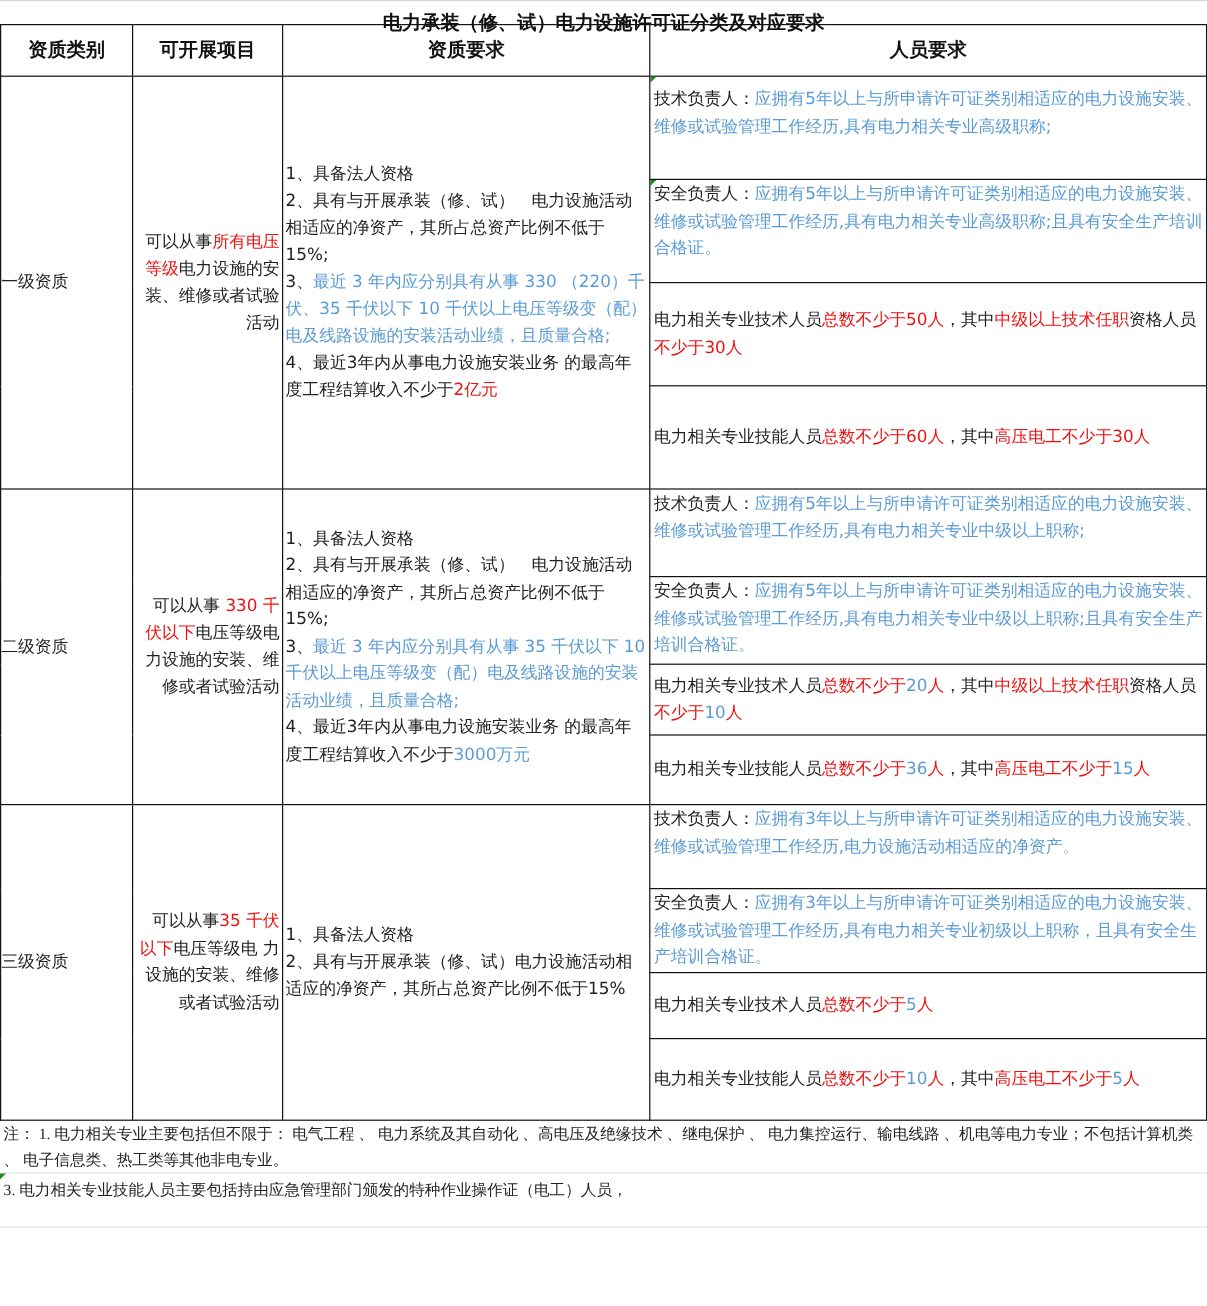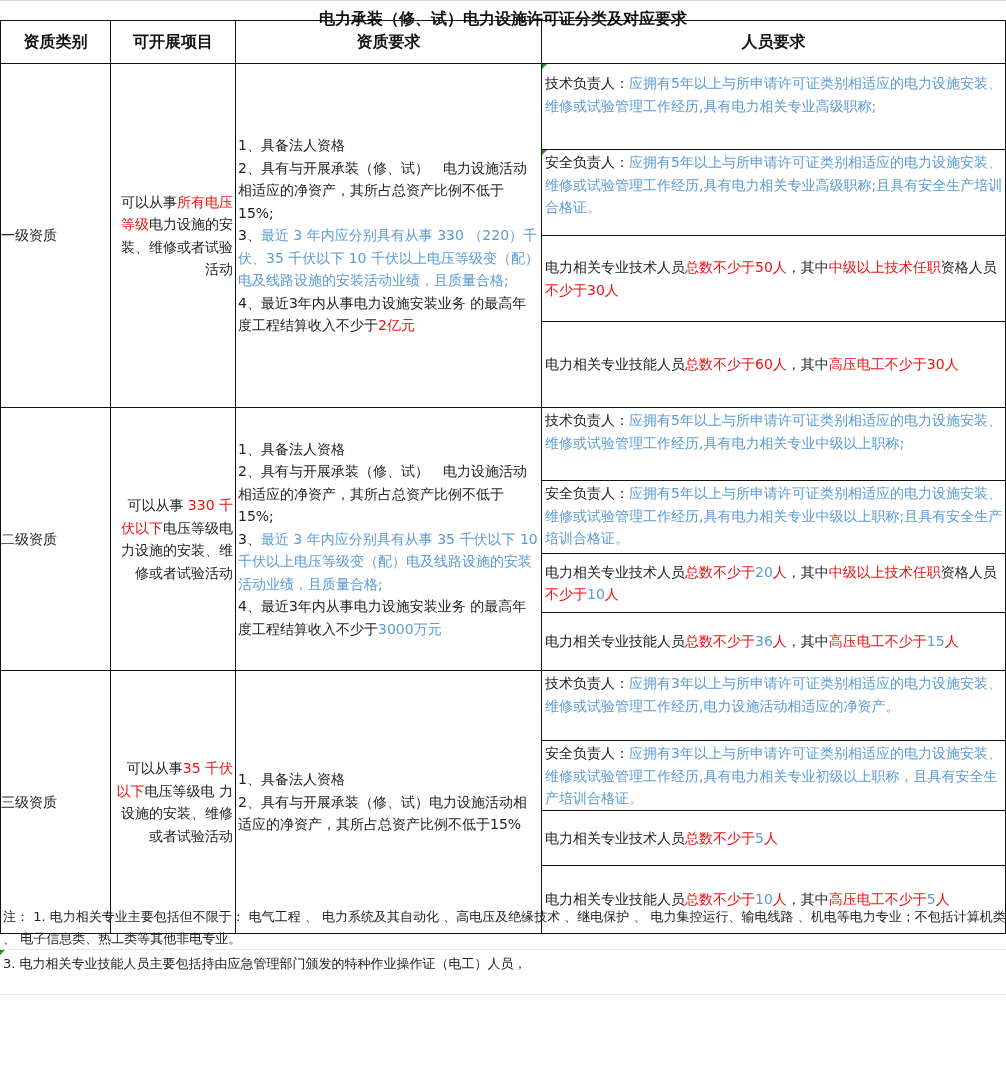--- a/index.html
+++ b/index.html
@@ -23,21 +23,21 @@
   .c1 { width: 110px; text-align: left; }
   .c2 { width: 125px; padding: 0 2px 0 3px; text-align: right; }
   .c3 { width: 306px; padding: 0 2px 0 2px; text-align: left; }
   .c4 { width: 464px; padding: 0 2px 0 3px; text-align: left; position: relative; }
   .red { color: #ee1111; }
   .blue { color: #5b9bd5; }
   .tri::before {
     content: ""; position: absolute; left: 0; top: 0;
     border-top: 5px solid #1f8f1f; border-right: 5px solid transparent;
   }
-  .notes { position: absolute; left: 0; top: 904px; width: 1006px; font-size: 13px; color: #222; }
+  .notes { position: absolute; left: 0; top: 932px; width: 1006px; font-size: 13px; color: #222; font-family: Liberation Serif, serif; }
   .note { border-bottom: 1px solid #e6e6e6; padding-left: 3px; line-height: 22px; position: relative; }
   .note1 { height: 46px; padding-top: 2px; }
   .note2 { height: 45px; padding-top: 10px; }
   .note3 { height: 45px; padding-top: 3px; }
 </style>
 </head>
 <body>
 
 <div class="title">电力承装（修、试）电力设施许可证分类及对应要求</div>
 

